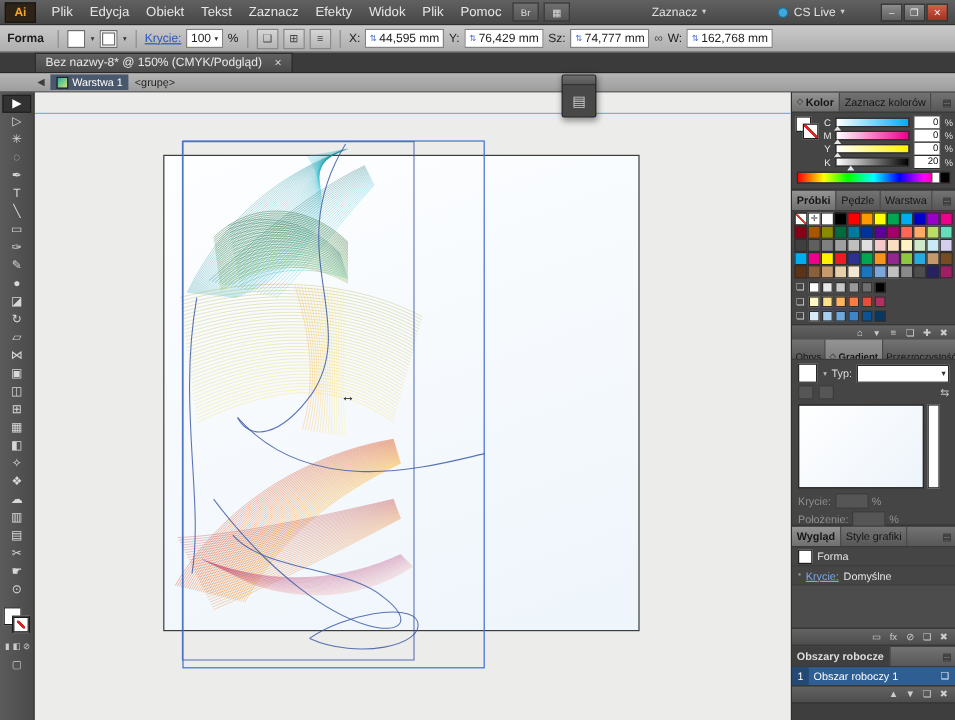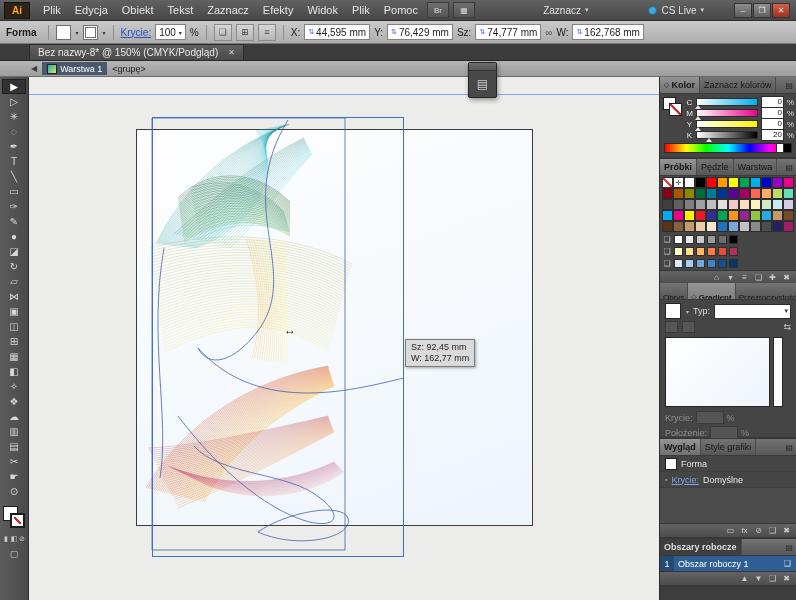--- a/index.html
+++ b/index.html
@@ -568,24 +568,20 @@
           <path d="M 150,4 C 96,92 162,152 122,212" fill="none" stroke="#3d5aa9" stroke-width="0.9" opacity="0.85"></path>
           <path d="M 122,212 C 96,248 70,252 60,232" fill="none" stroke="#3d5aa9" stroke-width="0.9" opacity="0.85"></path>
           <path d="M 60,232 C 122,302 222,272 266,262" fill="none" stroke="#3d5aa9" stroke-width="0.9" opacity="0.85"></path>
           <path d="M 40,300 C 140,432 232,420 182,382" fill="none" stroke="#3d5aa9" stroke-width="0.9" opacity="0.85"></path>
           <path d="M 182,382 C 152,356 82,360 56,330" fill="none" stroke="#3d5aa9" stroke-width="0.9" opacity="0.85"></path>
           <path d="M 120,416 C 160,434 216,422 210,402 C 204,386 148,396 120,416" fill="none" stroke="#3d5aa9" stroke-width="0.9" opacity="0.85"></path>
           <path d="M 26,132 C 10,222 32,302 22,362" fill="none" stroke="#3d5aa9" stroke-width="0.9" opacity="0.85"></path>
           <path d="M 14,2 L 207,2 L 207,434 L 14,434 Z" fill="none" stroke="#3d5aa9" stroke-width="0.9" opacity="0.85"></path>
         </svg>
       <div class="selection-rect"></div>
-      <div class="meas-tooltip">
-        <div>Sz: 92,45 mm</div>
-        <div>W: 162,77 mm</div>
-      </div>
       <div class="cursor-glyph">↔</div>
     </div>
 
     <div class="dock">
 
       <section class="panel" style="height:80px">
         <div class="panel-header">
             <div class="ptab active">
               <span class="tab-icon">◇</span>
               <span>Kolor</span>

